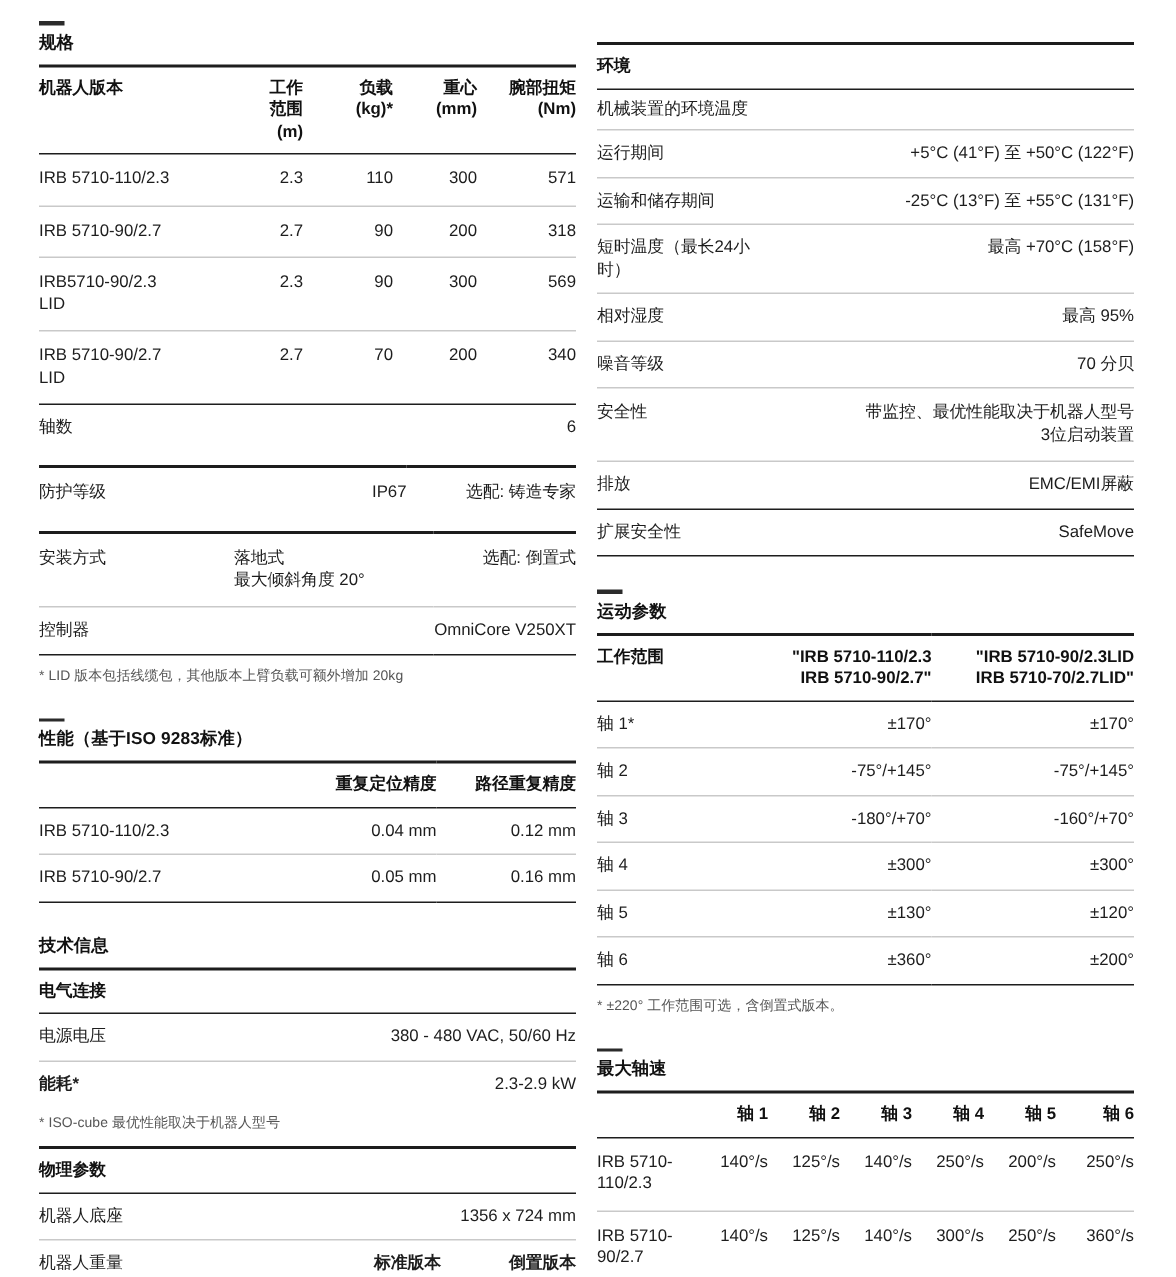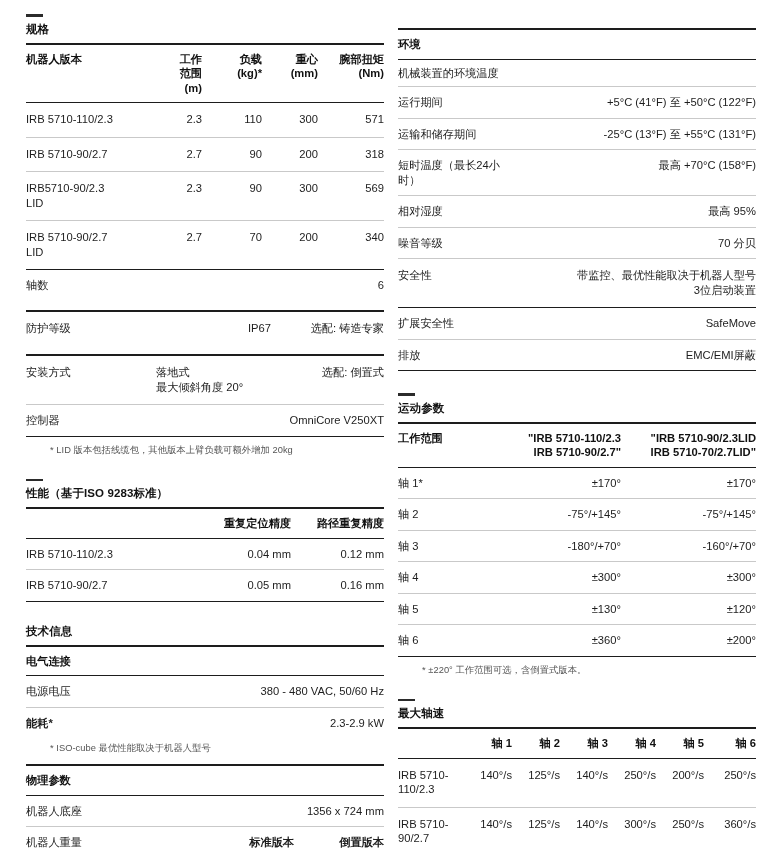--- a/index.html
+++ b/index.html
@@ -48,21 +48,21 @@
     padding: 8px 0 8px 0; font-size: 11.2px; color: #1d1d1d;
     line-height: 14.5px;
   }
   .row.tall td { padding: 9px 0 10px 0; }
   .r { text-align: right; }
   .l { text-align: left; }
   .b { font-weight: bold; }
 
   .note {
     font-size: 9.3px; color: #555; line-height: 13px;
-    padding-top: 7px; letter-spacing: .05px; margin-left: 24px;
+    padding-top: 7px; letter-spacing: .05px;
   }
   .note-tight { padding-top: 4px; }
 
   .gap-l { height: 22px; }
   .gap-m { height: 14px; }
   .gap-s { height: 9px; }
 
   .sub td { padding: 6px 0 6px 0; font-size: 11.2px; }
 </style>
 </head>
@@ -282,27 +282,27 @@
         <td class="l">噪音等级</td>
         <td class="r">70 分贝</td>
       </tr>
       <tr class="row tall rule-thin">
         <td class="l">安全性</td>
         <td class="r">
           <span>带监控、最优性能取决于机器人型号</span><br>
           <span>3位启动装置</span>
         </td>
       </tr>
+      <tr class="row rule-thin">
+        <td class="l">排放</td>
+        <td class="r">EMC/EMI屏蔽</td>
+      </tr>
       <tr class="row rule-med">
         <td class="l">扩展安全性</td>
         <td class="r">SafeMove</td>
-      </tr>
-      <tr class="row rule-thin">
-        <td class="l">排放</td>
-        <td class="r">EMC/EMI屏蔽</td>
       </tr>
       <tr>
             <td colspan="2" class="rule-med" style="height:0"></td>
           </tr>
     </tbody>
       </table>
 
     <div class="gap-l"></div>
 
     <div class="sec">

